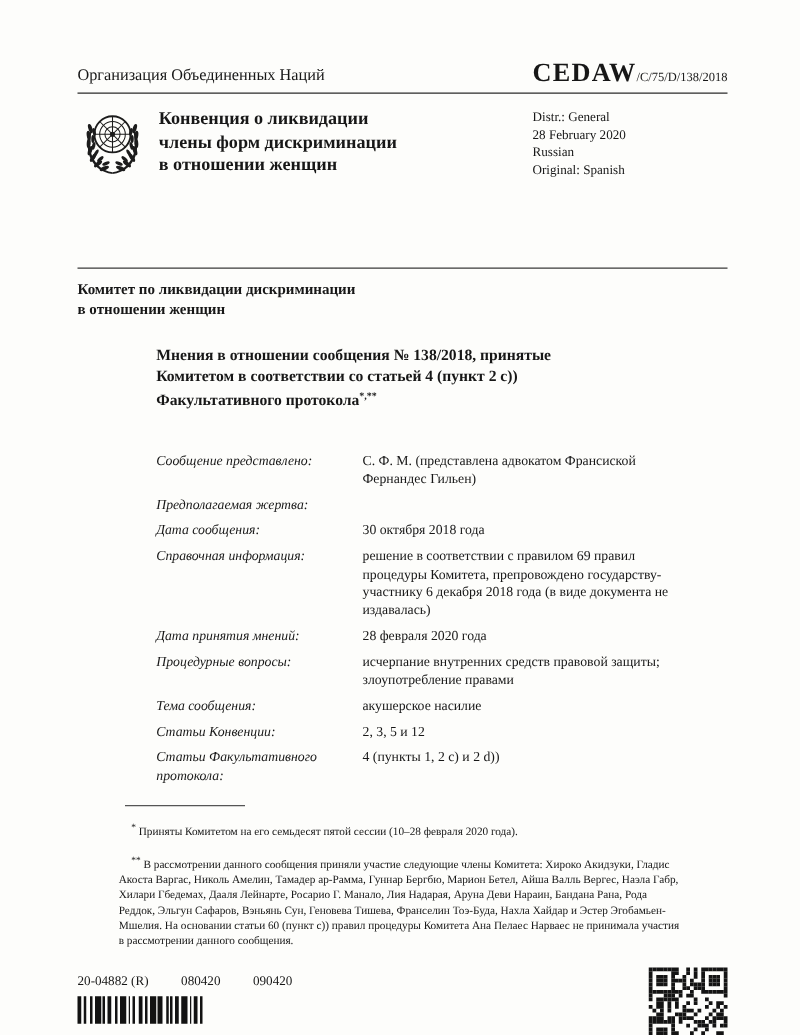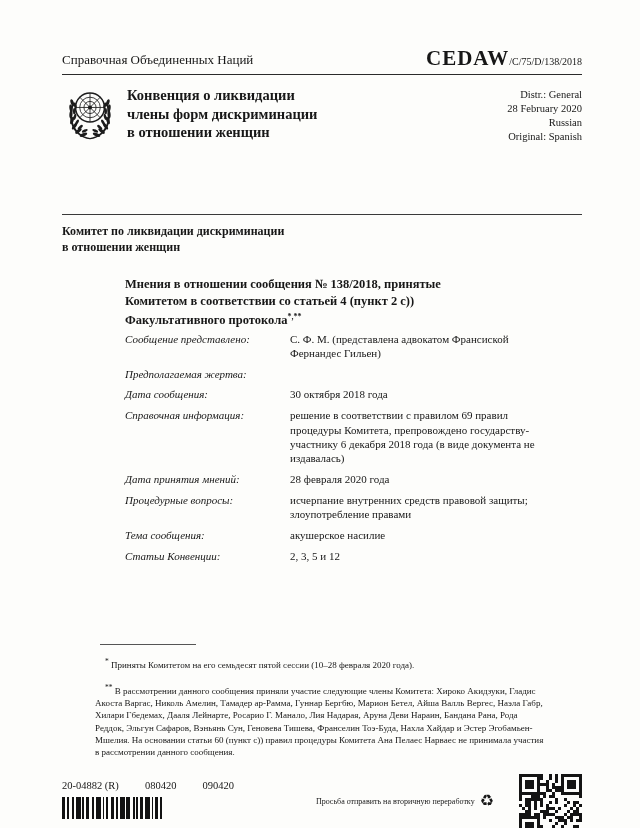--- a/index.html
+++ b/index.html
@@ -12,30 +12,30 @@
   .org-name{font-size:13px;padding-bottom:3px;}
   .symbol{white-space:nowrap;}
   .symbol-main{font-size:21px;font-weight:600;letter-spacing:1px;}
   .symbol-suffix{font-size:10px;}
   .rule-top{border-bottom:1px solid #2b2b2b;margin-top:3px;}
 
   
   .masthead{display:flex;margin-top:9px;}
   .emblem{width:56px;height:60px;flex:0 0 auto;margin-right:9px;}
   .conv-title{font-weight:bold;font-size:14.5px;line-height:1.28;width:240px;padding-top:2px;white-space:pre-line;}
-  .distr{margin-left:auto;width:156px;font-size:10.5px;line-height:1.34;padding-top:4px;text-align:right;}
+  .distr{margin-left:auto;width:156px;font-size:10.5px;line-height:1.34;padding-top:4px;}
 
   .rule-mid{border-top:1px solid #3a3a3a;margin-top:70px;}
   .committee{font-weight:bold;font-size:12px;line-height:1.32;margin-top:9px;white-space:pre-line;}
 
   .body-indent{margin-left:63px;margin-top:20px;}
   .doc-title{font-weight:bold;font-size:12.5px;line-height:1.4;width:440px;white-space:pre-line;}
   .doc-title sup{font-size:8px;white-space:normal;}
 
-  .fields{margin-top:2px;font-size:11px;line-height:1.3;}
+  .fields{margin-top:32px;font-size:11px;line-height:1.3;}
   .field-row{display:flex;margin-bottom:6.5px;}
   .field-label{flex:0 0 155px;font-style:italic;padding-right:10px;}
   .field-value{width:252px;}
 
   .footnotes{position:absolute;left:62px;right:58px;top:644px;font-size:9px;line-height:1.35;}
   .fn-rule{width:96px;border-top:1px solid #555;margin-left:38px;margin-bottom:5px;}
   .footnote{padding-left:33px;padding-right:38px;text-indent:10px;margin-top:12px;}
   .footnote sup{font-size:7.5px;}
 
   .footer{position:absolute;left:62px;right:58px;top:766px;height:62px;margin-top:14px;}
@@ -49,21 +49,21 @@
   .qr{position:absolute;right:0;top:-6px;width:63px;height:63px;display:grid;
       grid-template-columns:repeat(21,1fr);grid-template-rows:repeat(21,1fr);}
   .qr span.on{background:#141414;}
 </style>
 </head>
 <body>
 
 <div class="page">
 
   <div class="top-row">
-    <span class="org-name">Справочная Объединенных Наций</span>
+    <span class="org-name">Организация Объединенных Наций</span>
     <span class="symbol"><span class="symbol-main">CEDAW</span><span class="symbol-suffix">/C/75/D/138/2018</span></span>
   </div>
   <div class="rule-top"></div>
 
   <div class="masthead">
     <div class="emblem">
       <svg viewBox="0 0 60 62" width="56" height="60" aria-hidden="true">
         <g fill="none" stroke="#1c1c1c">
           <circle cx="30" cy="24" r="15.5" stroke-width="1.6"></circle>
           <circle cx="30" cy="24" r="11" stroke-width="0.9"></circle>
@@ -140,20 +140,24 @@
           <div class="field-value">исчерпание внутренних средств правовой защиты; злоупотребление правами</div>
         </div>
         <div class="field-row">
           <div class="field-label">Тема сообщения:</div>
           <div class="field-value">акушерское насилие</div>
         </div>
         <div class="field-row">
           <div class="field-label">Статьи Конвенции:</div>
           <div class="field-value">2, 3, 5 и 12</div>
         </div>
+        <div class="field-row">
+          <div class="field-label">Статьи Факультативного протокола:</div>
+          <div class="field-value">4 (пункты 1, 2 с) и 2 d))</div>
+        </div>
       </div>
   </div>
 
   <div class="footnotes">
     <div class="fn-rule"></div>
     <div>
         <div class="footnote"><sup>*</sup> Приняты Комитетом на его семьдесят пятой сессии (10–28 февраля 2020 года).</div>
         <div class="footnote"><sup>**</sup> В рассмотрении данного сообщения приняли участие следующие члены Комитета: Хироко Акидзуки, Гладис Акоста Варгас, Николь Амелин, Тамадер ар-Рамма, Гуннар Бергбю, Марион Бетел, Айша Валль Вергес, Наэла Габр, Хилари Гбедемах, Дааля Лейнарте, Росарио Г. Манало, Лия Надарая, Аруна Деви Нараин, Бандана Рана, Рода Реддок, Эльгун Сафаров, Вэньянь Сун, Геновева Тишева, Франселин Тоэ-Буда, Нахла Хайдар и Эстер Эгобамьен-Мшелия. На основании статьи 60 (пункт с)) правил процедуры Комитета Ана Пелаес Нарваес не принимала участия в рассмотрении данного сообщения.</div>
       </div>
   </div>
@@ -199,24 +203,20 @@
         <span class="gap" style="width: 1.7px;"></span>
         <span class="bar" style="width: 5.1px;"></span>
         <span class="gap" style="width: 1.7px;"></span>
         <span class="bar" style="width: 1.7px;"></span>
         <span class="gap" style="width: 1.7px;"></span>
         <span class="bar" style="width: 3.4px;"></span>
         <span class="gap" style="width: 1.7px;"></span>
         <span class="bar" style="width: 1.7px;"></span>
         <span class="gap" style="width: 3.4px;"></span>
       </div>
-    <div class="recycle">
-      <span>Просьба отправить на вторичную переработку</span>
-      <span class="recycle-icon">♻</span>
-    </div>
     <div class="qr">
         <span class="on"></span>
         <span class="on"></span>
         <span class="on"></span>
         <span class="on"></span>
         <span class="on"></span>
         <span class="on"></span>
         <span class="on"></span>
         <span class="on"></span>
         <span></span>

